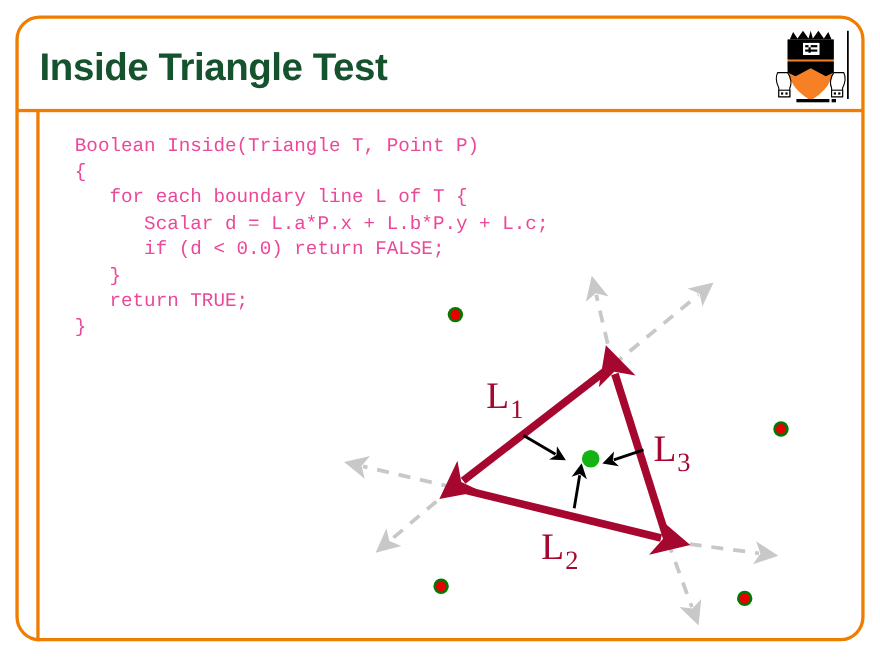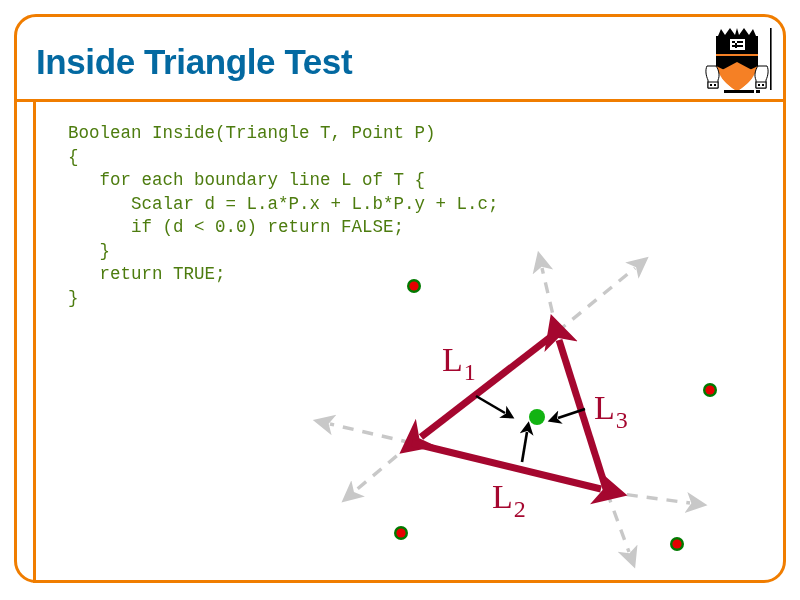--- a/index.html
+++ b/index.html
@@ -47,21 +47,21 @@
     background: #F07D00;
   }
 
   
   #title {
     position: absolute;
     left: 36px;
     top: 42px;
     font-size: 35px;
     font-weight: bold;
-    color: #0369a1;
+    color: #14532d;
     letter-spacing: -0.4px;
     white-space: nowrap;
   }
 
   
   #shield {
     position: absolute;
     left: 704px;
     top: 26px;
     width: 74px;
@@ -69,21 +69,21 @@
   }
 
   
   #code {
     position: absolute;
     left: 68px;
     top: 122px;
     font-family: "Liberation Mono", "DejaVu Sans Mono", monospace;
     font-size: 17.5px;
     line-height: 23.5px;
-    color: #4d7c0f;
+    color: #ec4899;
     white-space: pre;
     margin: 0;
   }
 
   
   #diagram {
     position: absolute;
     left: 0;
     top: 0;
     width: 800px;

